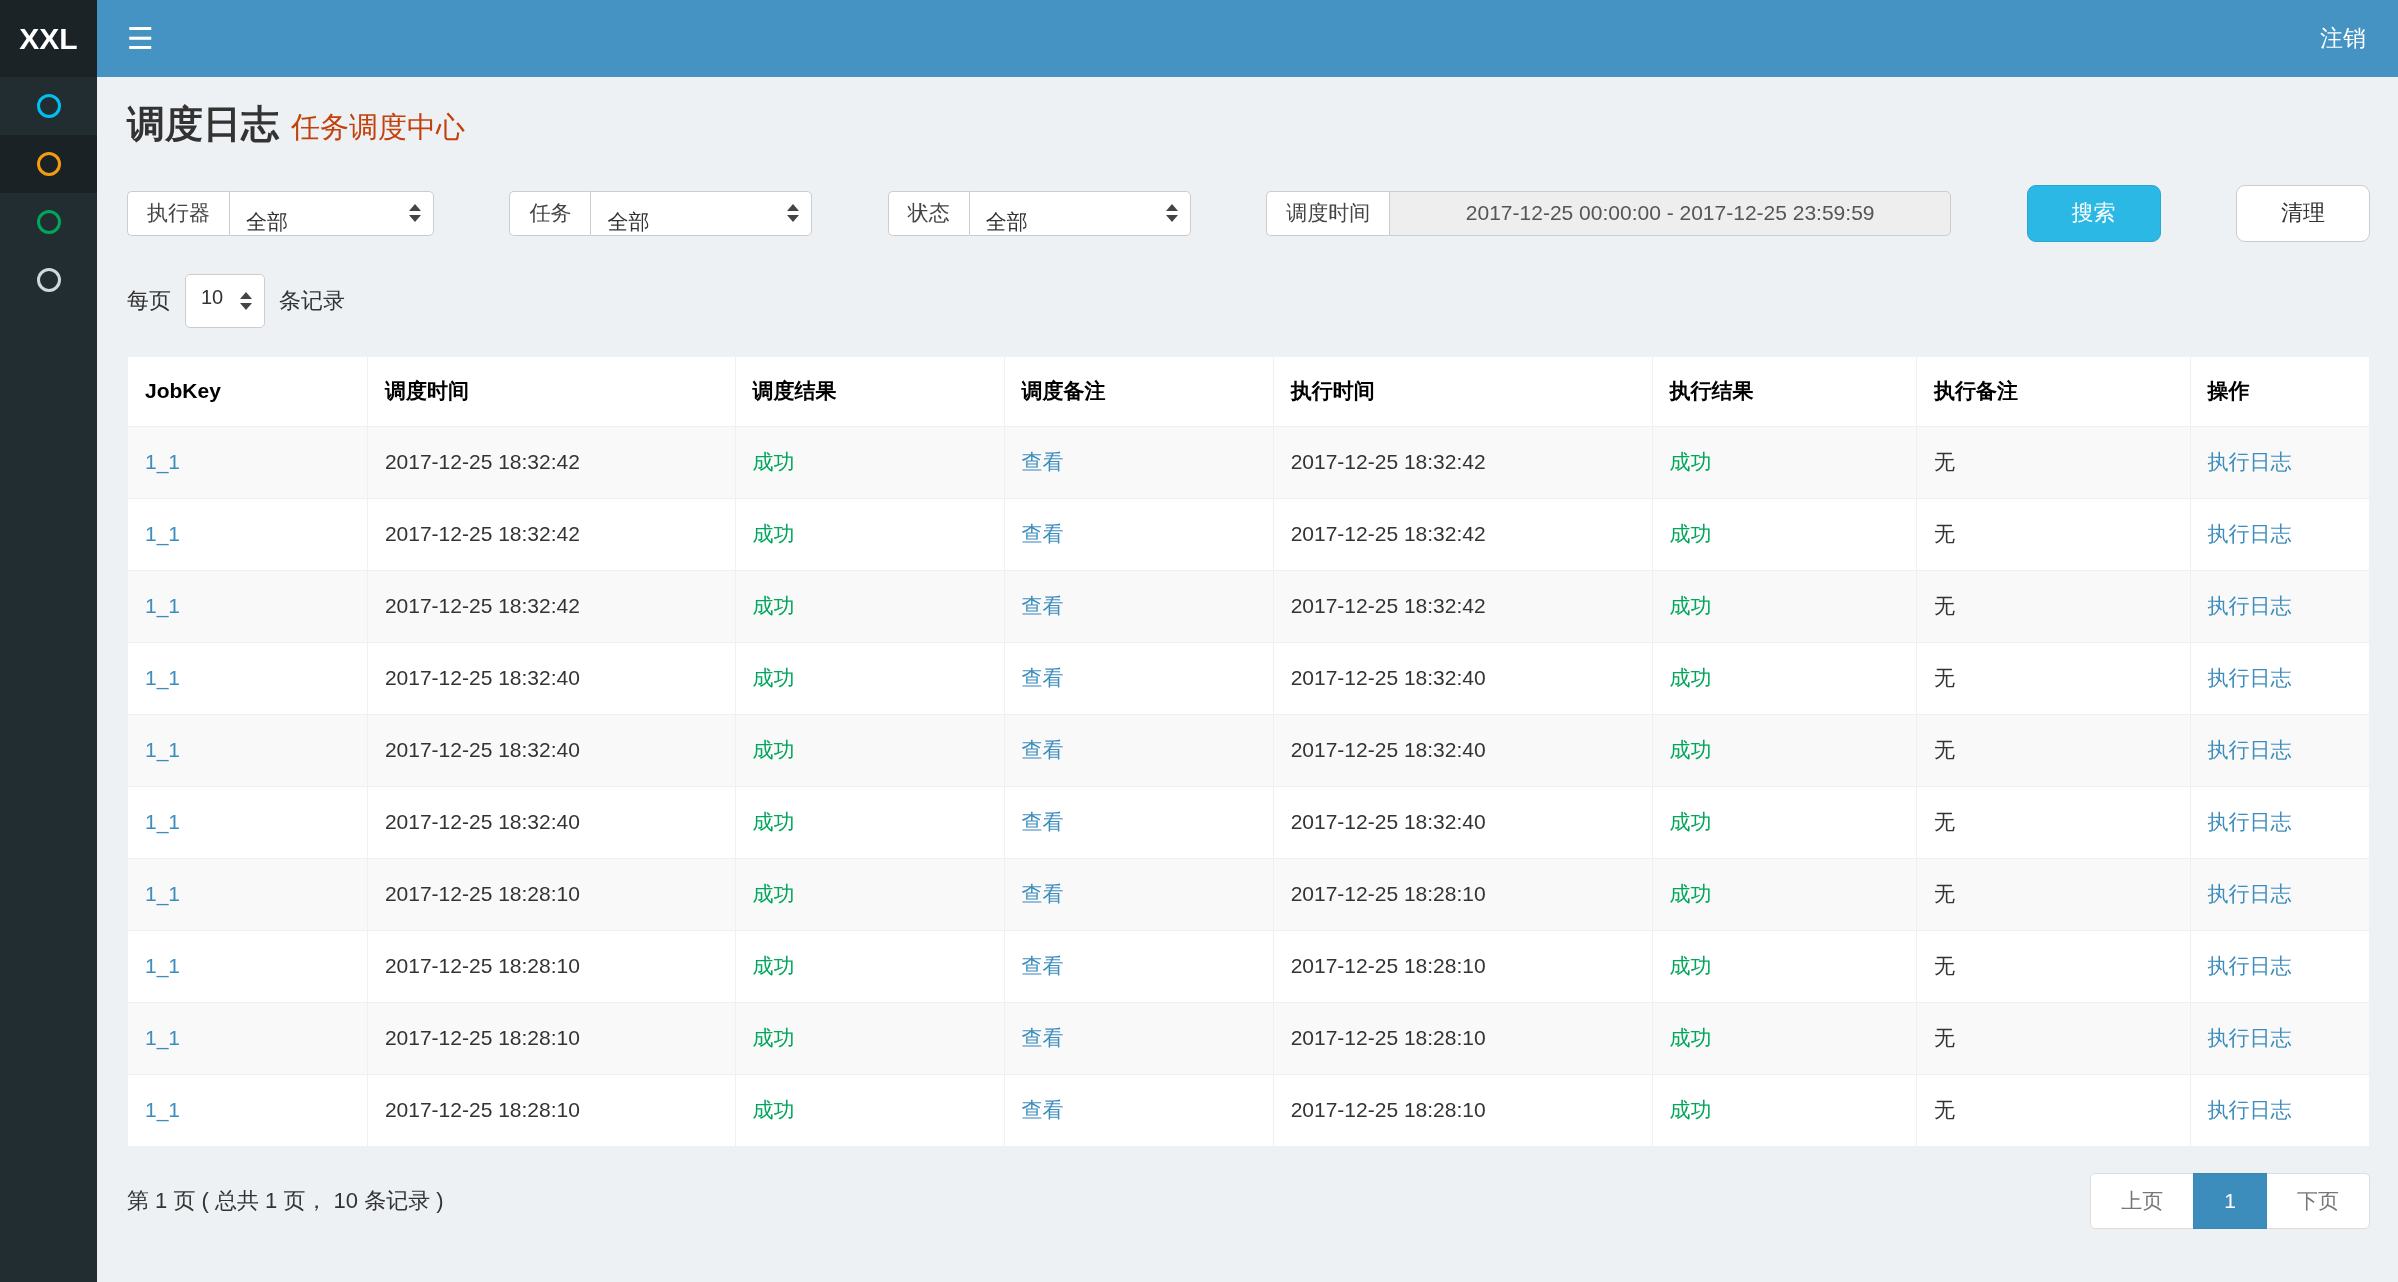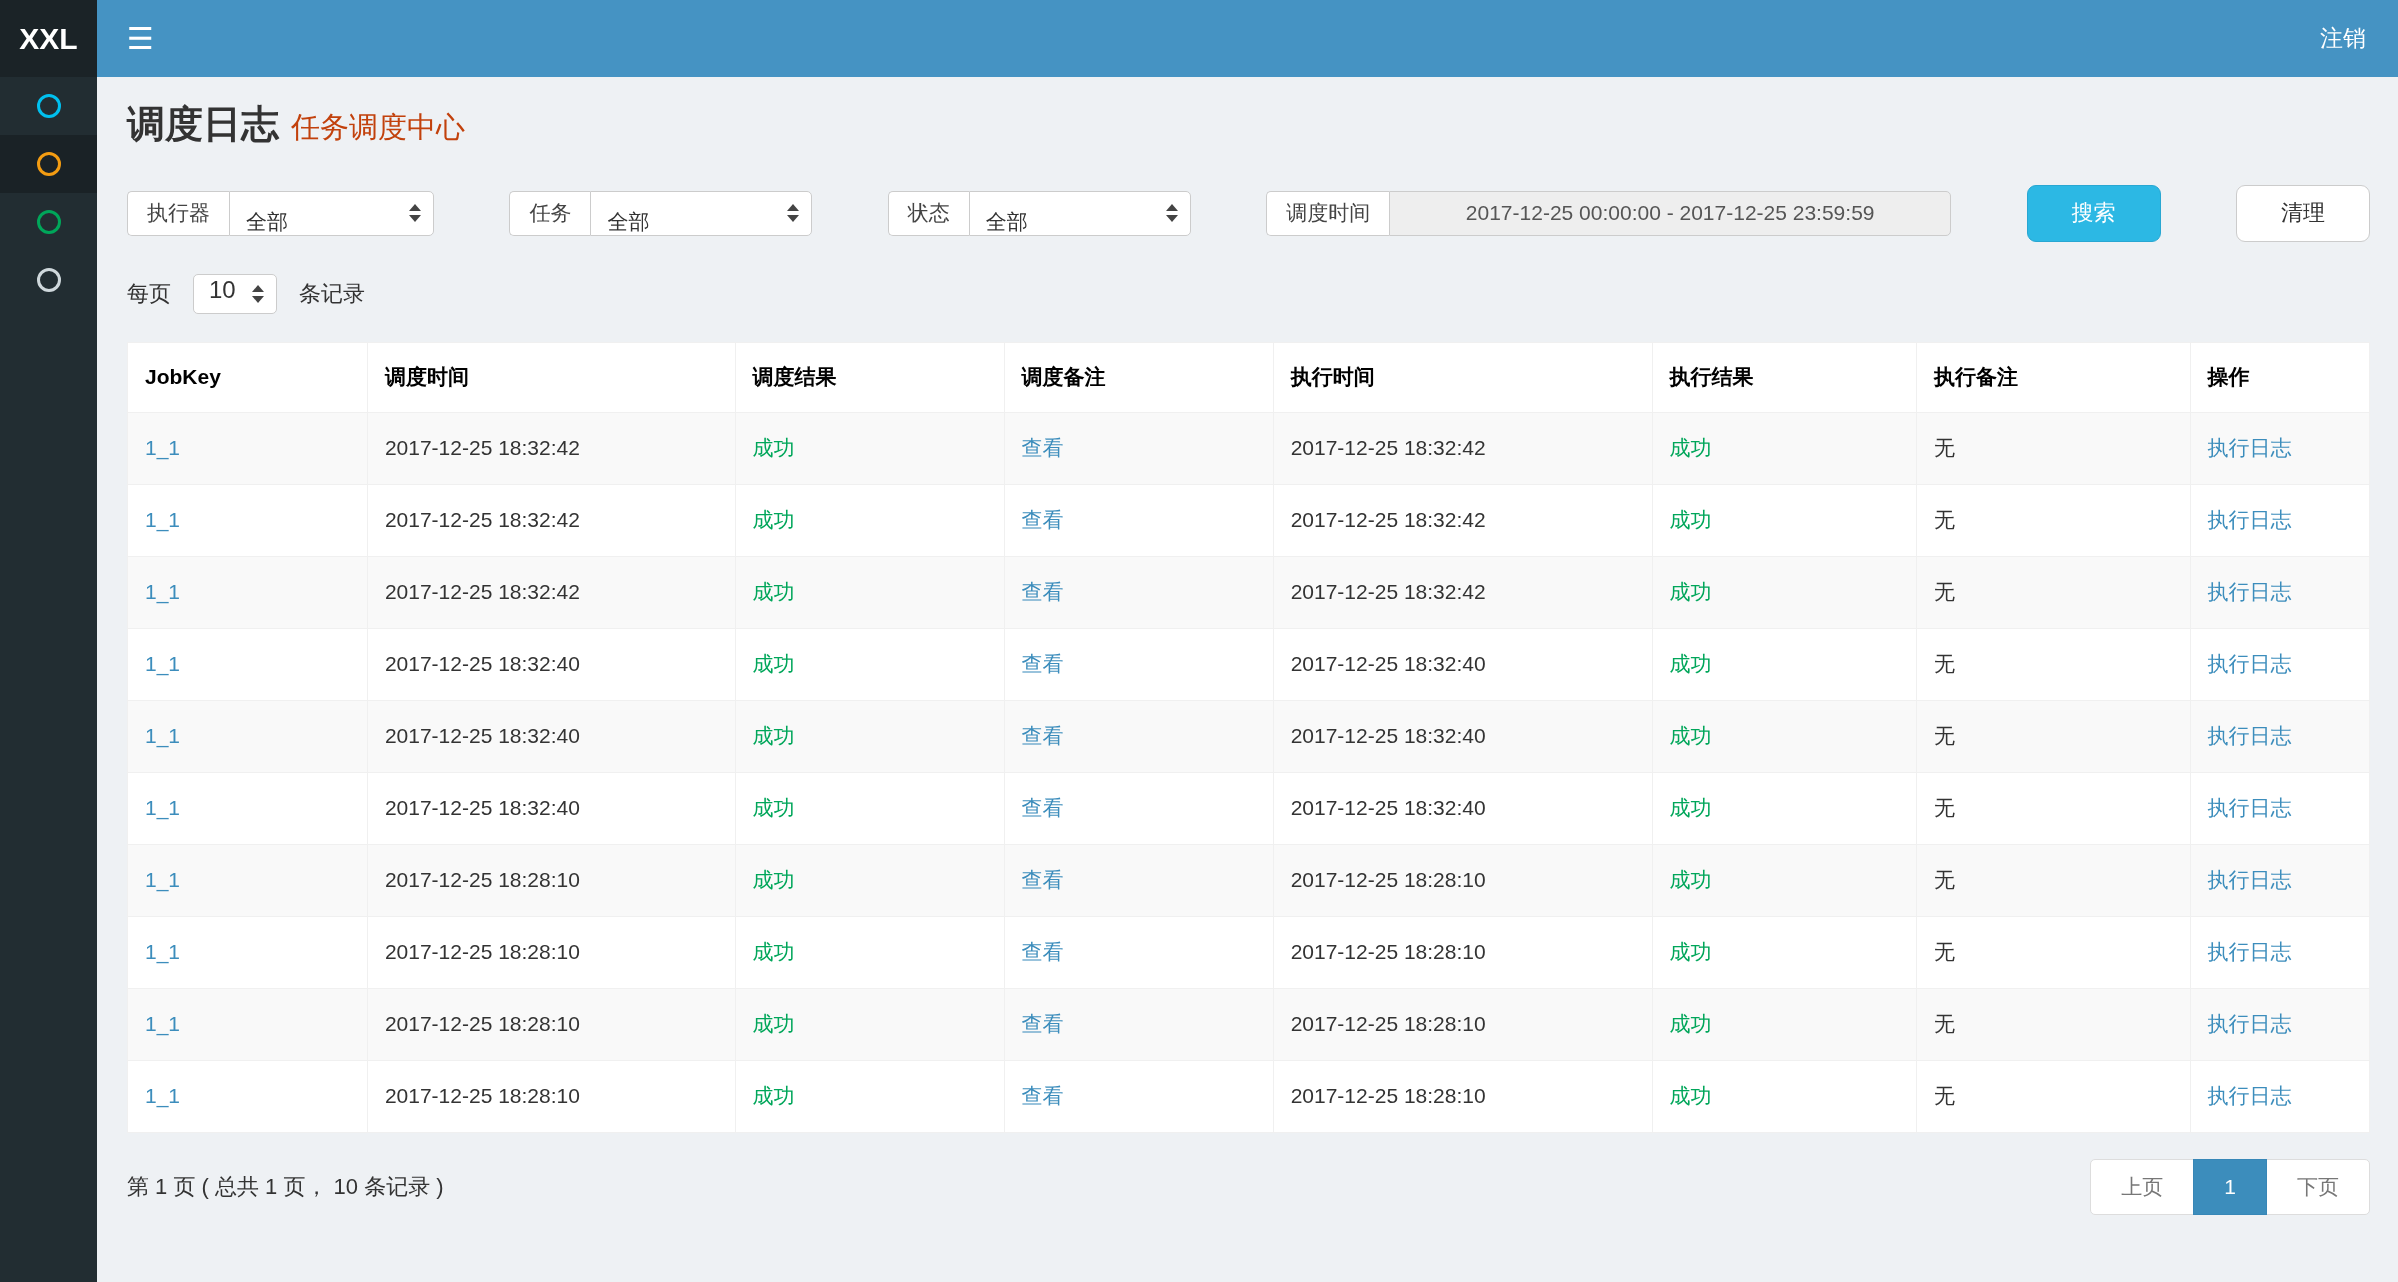--- a/index.html
+++ b/index.html
@@ -55,22 +55,22 @@
   .updown .up{width:0;height:0;border-left:6px solid transparent;border-right:6px solid transparent;border-bottom:7px solid #444}
   .updown .dn{width:0;height:0;border-left:6px solid transparent;border-right:6px solid transparent;border-top:7px solid #444}
   .w-exec{width:205px}.w-job{width:222px}.w-status{width:222px}
   .time-input{width:562px;border:1px solid #ccc;background:#eee;font-size:21px;color:#555;
               text-align:center;border-radius:0 5px 5px 0;padding:0 10px;outline:none;font-family:inherit}
   .btn{height:57px;padding:0 44px;font-size:22px;border-radius:9px;cursor:pointer;font-family:inherit}
   .btn-search{background:var(--search-btn-bg);border:1px solid #28a7d2;color:#fff}
   .btn-clear{background:#fff;border:1px solid #ccc;color:#333}
 
   
-  .pagesize-row{display:flex;align-items:center;gap:22px;margin:32px 0 28px;font-size:22px;color:#333}
-  .pagesize-wrap select{border-radius:5px;height:40px;padding:0 40px 8px 15px;font-size:24px;border:1px solid #ccc}
+  .pagesize-row{display:flex;align-items:center;gap:14px;margin:32px 0 28px;font-size:22px;color:#333}
+  .pagesize-wrap select{border-radius:5px;height:54px;padding:0 40px 8px 15px;font-size:20px;border:1px solid #ccc}
 
   
   table{width:100%;border-collapse:collapse;background:#fff;table-layout:fixed}
   th,td{border:1px solid #f0f0f0;padding:0 17px;font-size:21px;text-align:left;
         overflow:hidden;white-space:nowrap;text-overflow:ellipsis}
   th{font-weight:700;height:70px;color:#000000;background:#fff}
   td{height:72px;color:#333}
   tbody tr:nth-child(odd){background:#f9f9f9}
   th:nth-child(1){width:10.7%}
   th:nth-child(2){width:16.4%}

